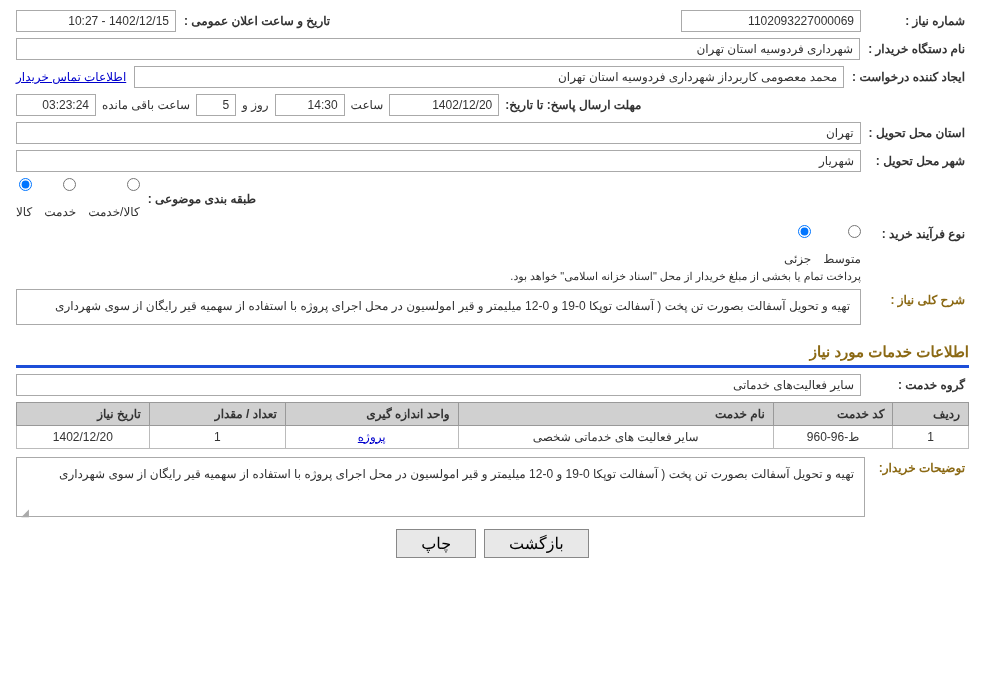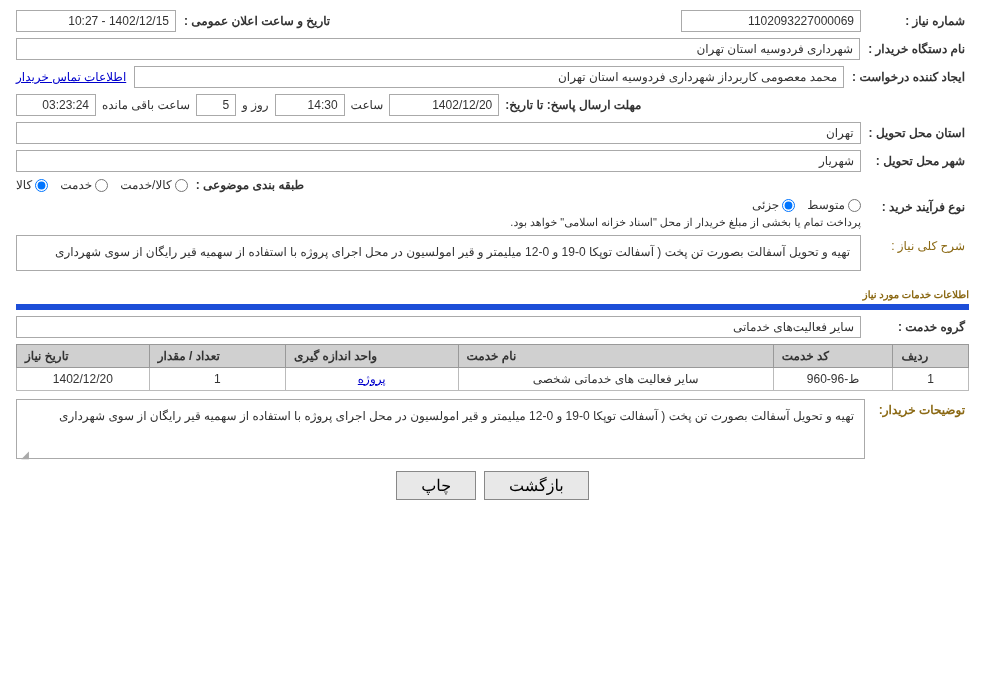--- a/index.html
+++ b/index.html
@@ -60,32 +60,33 @@
       font-size: 12px;
     }
     .radio-group {
       display: flex;
       align-items: center;
       gap: 12px;
       direction: rtl;
     }
     .radio-item {
       display: flex;
-      align-items: flex-end;
-      gap: 3px;
+      align-items: flex-start;
+      gap: 14px;
+      flex-direction: column;
     }
     .inline-label {
       font-size: 12px;
     }
     .section-subtitle {
       font-weight: bold;
       color: #8B6914;
-      font-size: 10px;
+      font-size: 15px;
       margin: 10px 0 6px 0;
-      border-bottom: 6px solid #1d4ed8;
+      border-bottom: 3px solid #1d4ed8;
       padding-bottom: 4px;
     }
     .description-box {
       border: 1px solid #aaa;
       padding: 6px 10px;
       background: #fff;
       font-size: 12px;
       line-height: 1.8;
       direction: rtl;
       text-align: right;
@@ -94,21 +95,21 @@
     .services-table {
       width: 100%;
       border-collapse: collapse;
       margin-bottom: 8px;
       font-size: 12px;
     }
     .services-table th {
       background: #d0d0d0;
       border: 1px solid #999;
       padding: 4px 8px;
-      text-align: left;
+      text-align: right;
       font-weight: bold;
     }
     .services-table td {
       border: 1px solid #bbb;
       padding: 4px 8px;
       text-align: center;
     }
     .services-table tr:nth-child(even) td {
       background: #f9f9f9;
     }
@@ -248,21 +249,21 @@
           <div class="radio-item">
             <input type="radio" name="farayand" checked="" style="">
             <span class="inline-label">جزئی</span>
           </div>
         </div>
         <div style="font-size:11px; color:#333;">پرداخت تمام یا بخشی از مبلغ خریدار از محل "اسناد خزانه اسلامی" خواهد بود.</div>
       </div>
     </div>
 
     <div class="form-row" style="justify-content:flex-end; gap:8px; align-items:flex-start;">
-      <span class="form-label" style="padding-top:4px; font-weight:normal; color:#8B6914;">شرح کلی نیاز :</span>
+      <span class="form-label" style="padding-top:4px; font-weight:bold; color:#8B6914;">شرح کلی نیاز :</span>
       <div class="description-box" style="flex:1;">
         <span>تهیه و تحویل آسفالت بصورت تن پخت ( آسفالت توپکا 0-19 و 0-12 میلیمتر و قیر امولسیون در محل اجرای پروژه با استفاده از سهمیه قیر رایگان از سوی شهرداری</span>
       </div>
     </div>
 
     <div class="section-subtitle">اطلاعات خدمات مورد نیاز</div>
 
     <div class="form-row" style="justify-content:flex-end; gap:8px;">
       <span class="form-label">گروه خدمت :</span>
       <input class="form-input" readonly="" style="flex: 1 1 0%;" value="سایر فعالیت‌های خدماتی">

